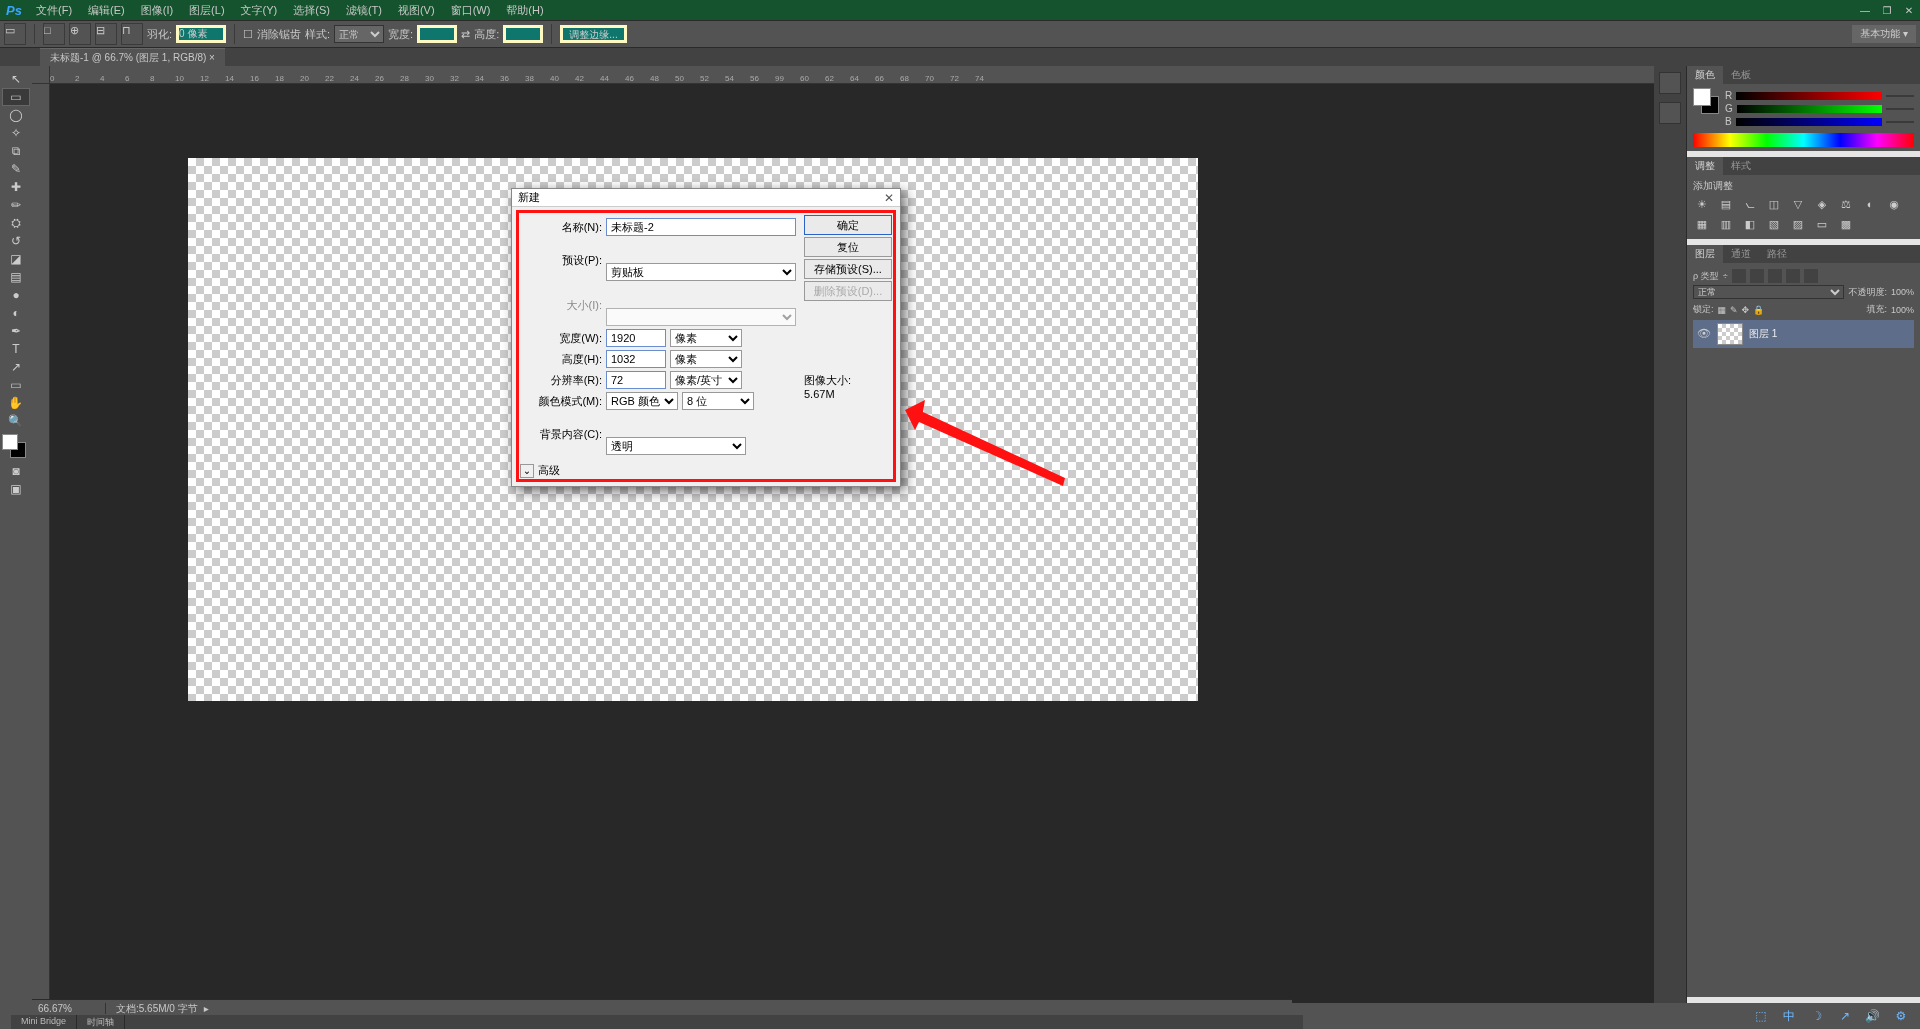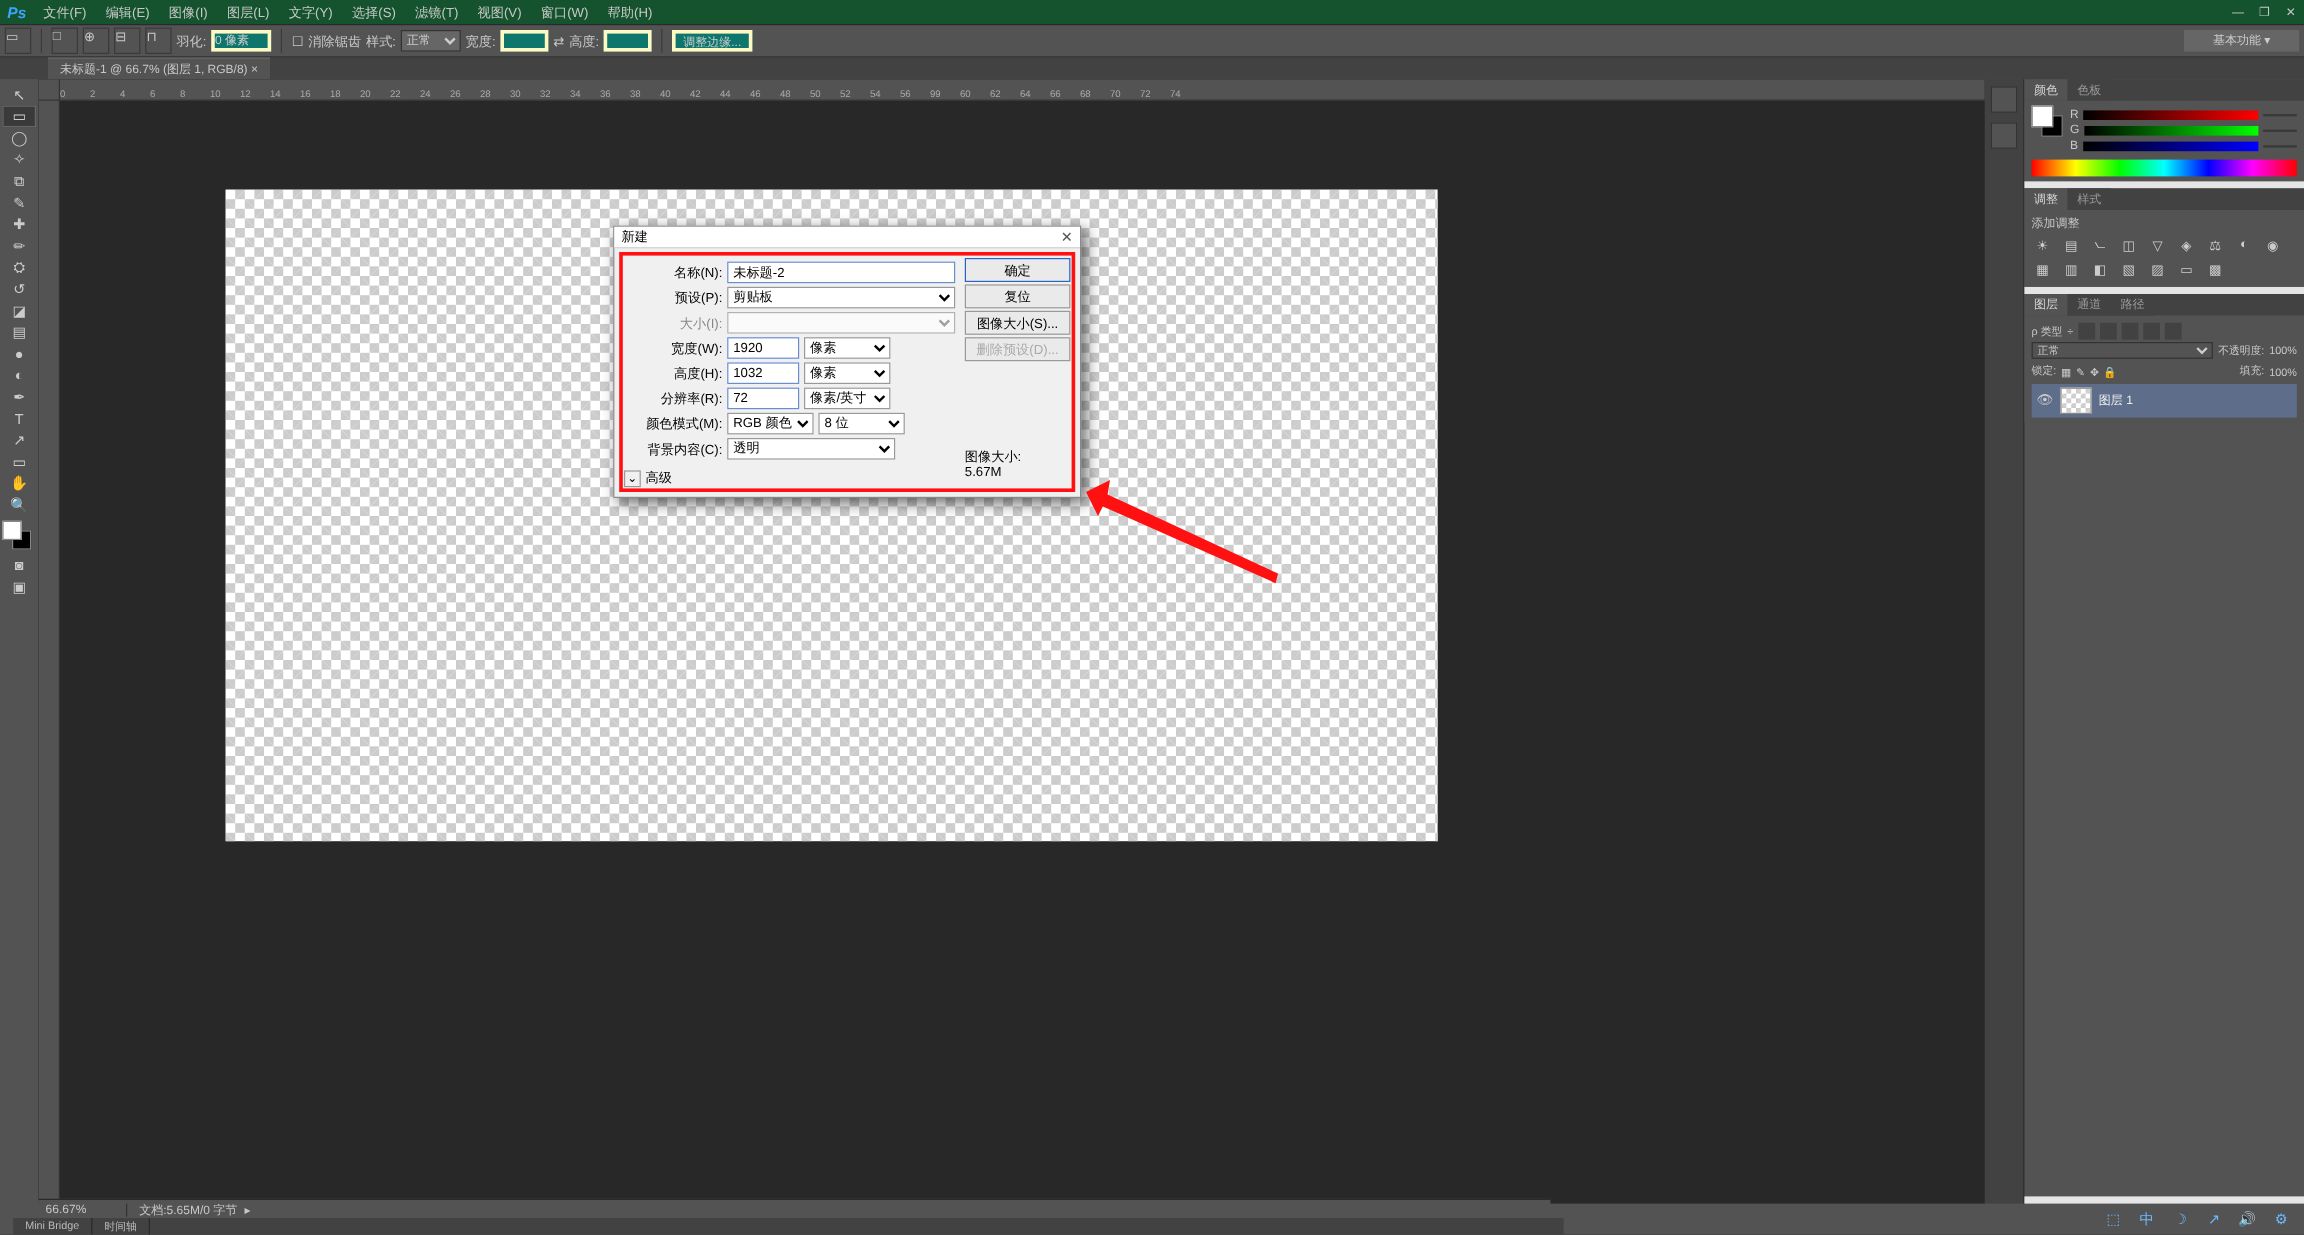--- a/index.html
+++ b/index.html
@@ -13,21 +13,21 @@
 .win-controls { margin-left:auto; display:flex; }
 .win-btn { width:22px; height:16px; color:#c8c8c8; font-size:10px; display:flex; align-items:center; justify-content:center; }
 
 
 .options-bar { height:28px; background:#535353; border-top:1px solid #2a2a2a; border-bottom:1px solid #2a2a2a; display:flex; align-items:center; padding:0 4px; gap:4px; font-size:11px; color:#c8c8c8; }
 .opt-icon { width:22px; height:22px; border:1px solid #3a3a3a; background:#535353; }
 .opt-sep { width:1px; height:20px; background:#3a3a3a; margin:0 4px; }
 .opt-label { color:#c8c8c8; }
 .opt-input { width:50px; height:18px; background:#0f766e; border:3px solid #fef9c3; color:#ccc; font-size:10px; }
 .opt-select { background:#666; border:1px solid #333; color:#ccc; height:18px; font-size:10px; width:50px; }
-.basic-func { margin-left:auto; background:#666; padding:2px 24px; font-size:10px; color:#ccc; }
+.basic-func { margin-left:auto; background:#666; padding:2px 8px; font-size:10px; color:#ccc; }
 
 
 .doc-tab-bar { height:18px; background:#424242; display:flex; align-items:center; padding-left:40px; }
 .doc-tab { background:#535353; color:#c8c8c8; font-size:10px; padding:2px 10px; border-top:1px solid #666; display:flex; align-items:center; gap:6px; }
 
 
 .main-area { position:absolute; top:66px; left:0; right:0; bottom:26px; display:flex; }
 
 
 .tools { width:32px; background:#535353; display:flex; flex-direction:column; padding-top:4px; gap:0; }
@@ -97,21 +97,21 @@
 .dialog-title { height:18px; background:#fff; display:flex; align-items:center; padding:0 6px; font-size:11px; border-bottom:1px solid #ccc; }
 .dialog-close { margin-left:auto; font-size:12px; color:#555; }
 .dialog-body { padding:8px; display:flex; gap:8px; position:relative; }
 .dialog-highlight { position:absolute; top:3px; left:4px; right:4px; bottom:4px; border:3px solid #f11; pointer-events:none; }
 .dlg-left { flex:1; }
 .dlg-row { display:flex; align-items:center; margin:3px 0; gap:4px; font-size:11px; }
 .dlg-row label { width:82px; text-align:right; color:#000; }
 .dlg-row input[type=text] { flex:1; border:1px solid #6a8dd0; padding:1px 4px; height:18px; font-size:11px; }
 .dlg-row input.num { width:60px; flex:none; }
 .dlg-row select { border:1px solid #999; height:18px; font-size:11px; background:#fff; }
-.dlg-row select.wide { flex:1; }
+.dlg-row select.wide { flex:1;margin-top:24px; }
 .dlg-row select.unit { width:72px; }
 .dlg-row.indent label { color:#888; }
 .dlg-adv { margin-top:8px; font-size:11px; display:flex; align-items:center; gap:4px; }
 .dlg-adv::before { content:"⌄"; font-size:10px; border:1px solid #999; width:12px; height:12px; display:inline-flex; align-items:center; justify-content:center; }
 .dlg-right { width:88px; display:flex; flex-direction:column; gap:2px; }
 .dlg-btn { border:1px solid #999; background:#eaeaea; font-size:11px; height:20px; display:flex; align-items:center; justify-content:center; }
 .dlg-btn.primary { border:1px solid #2a62c8; }
 .dlg-btn.disabled { color:#aaa; }
 .dlg-size { margin-top:70px; text-align:left; font-size:11px; }
 
@@ -426,21 +426,21 @@
         <label>背景内容(C):</label>
         <select class="wide" style="max-width:140px"><option>透明</option></select>
       </div>
       <div class="dlg-adv">
           <span>高级</span>
         </div>
     </div>
     <div class="dlg-right">
       <div class="dlg-btn primary">确定</div>
       <div class="dlg-btn">复位</div>
-      <div class="dlg-btn">图像大小(S)...</div>
+      <div class="dlg-btn">存储预设(S)...</div>
       <div class="dlg-btn disabled">删除预设(D)...</div>
       <div class="dlg-size">
         <div>图像大小:</div>
         <div>5.67M</div>
       </div>
     </div>
   </div>
 </div>
 
 <svg class="arrow" viewBox="0 0 160 90">

